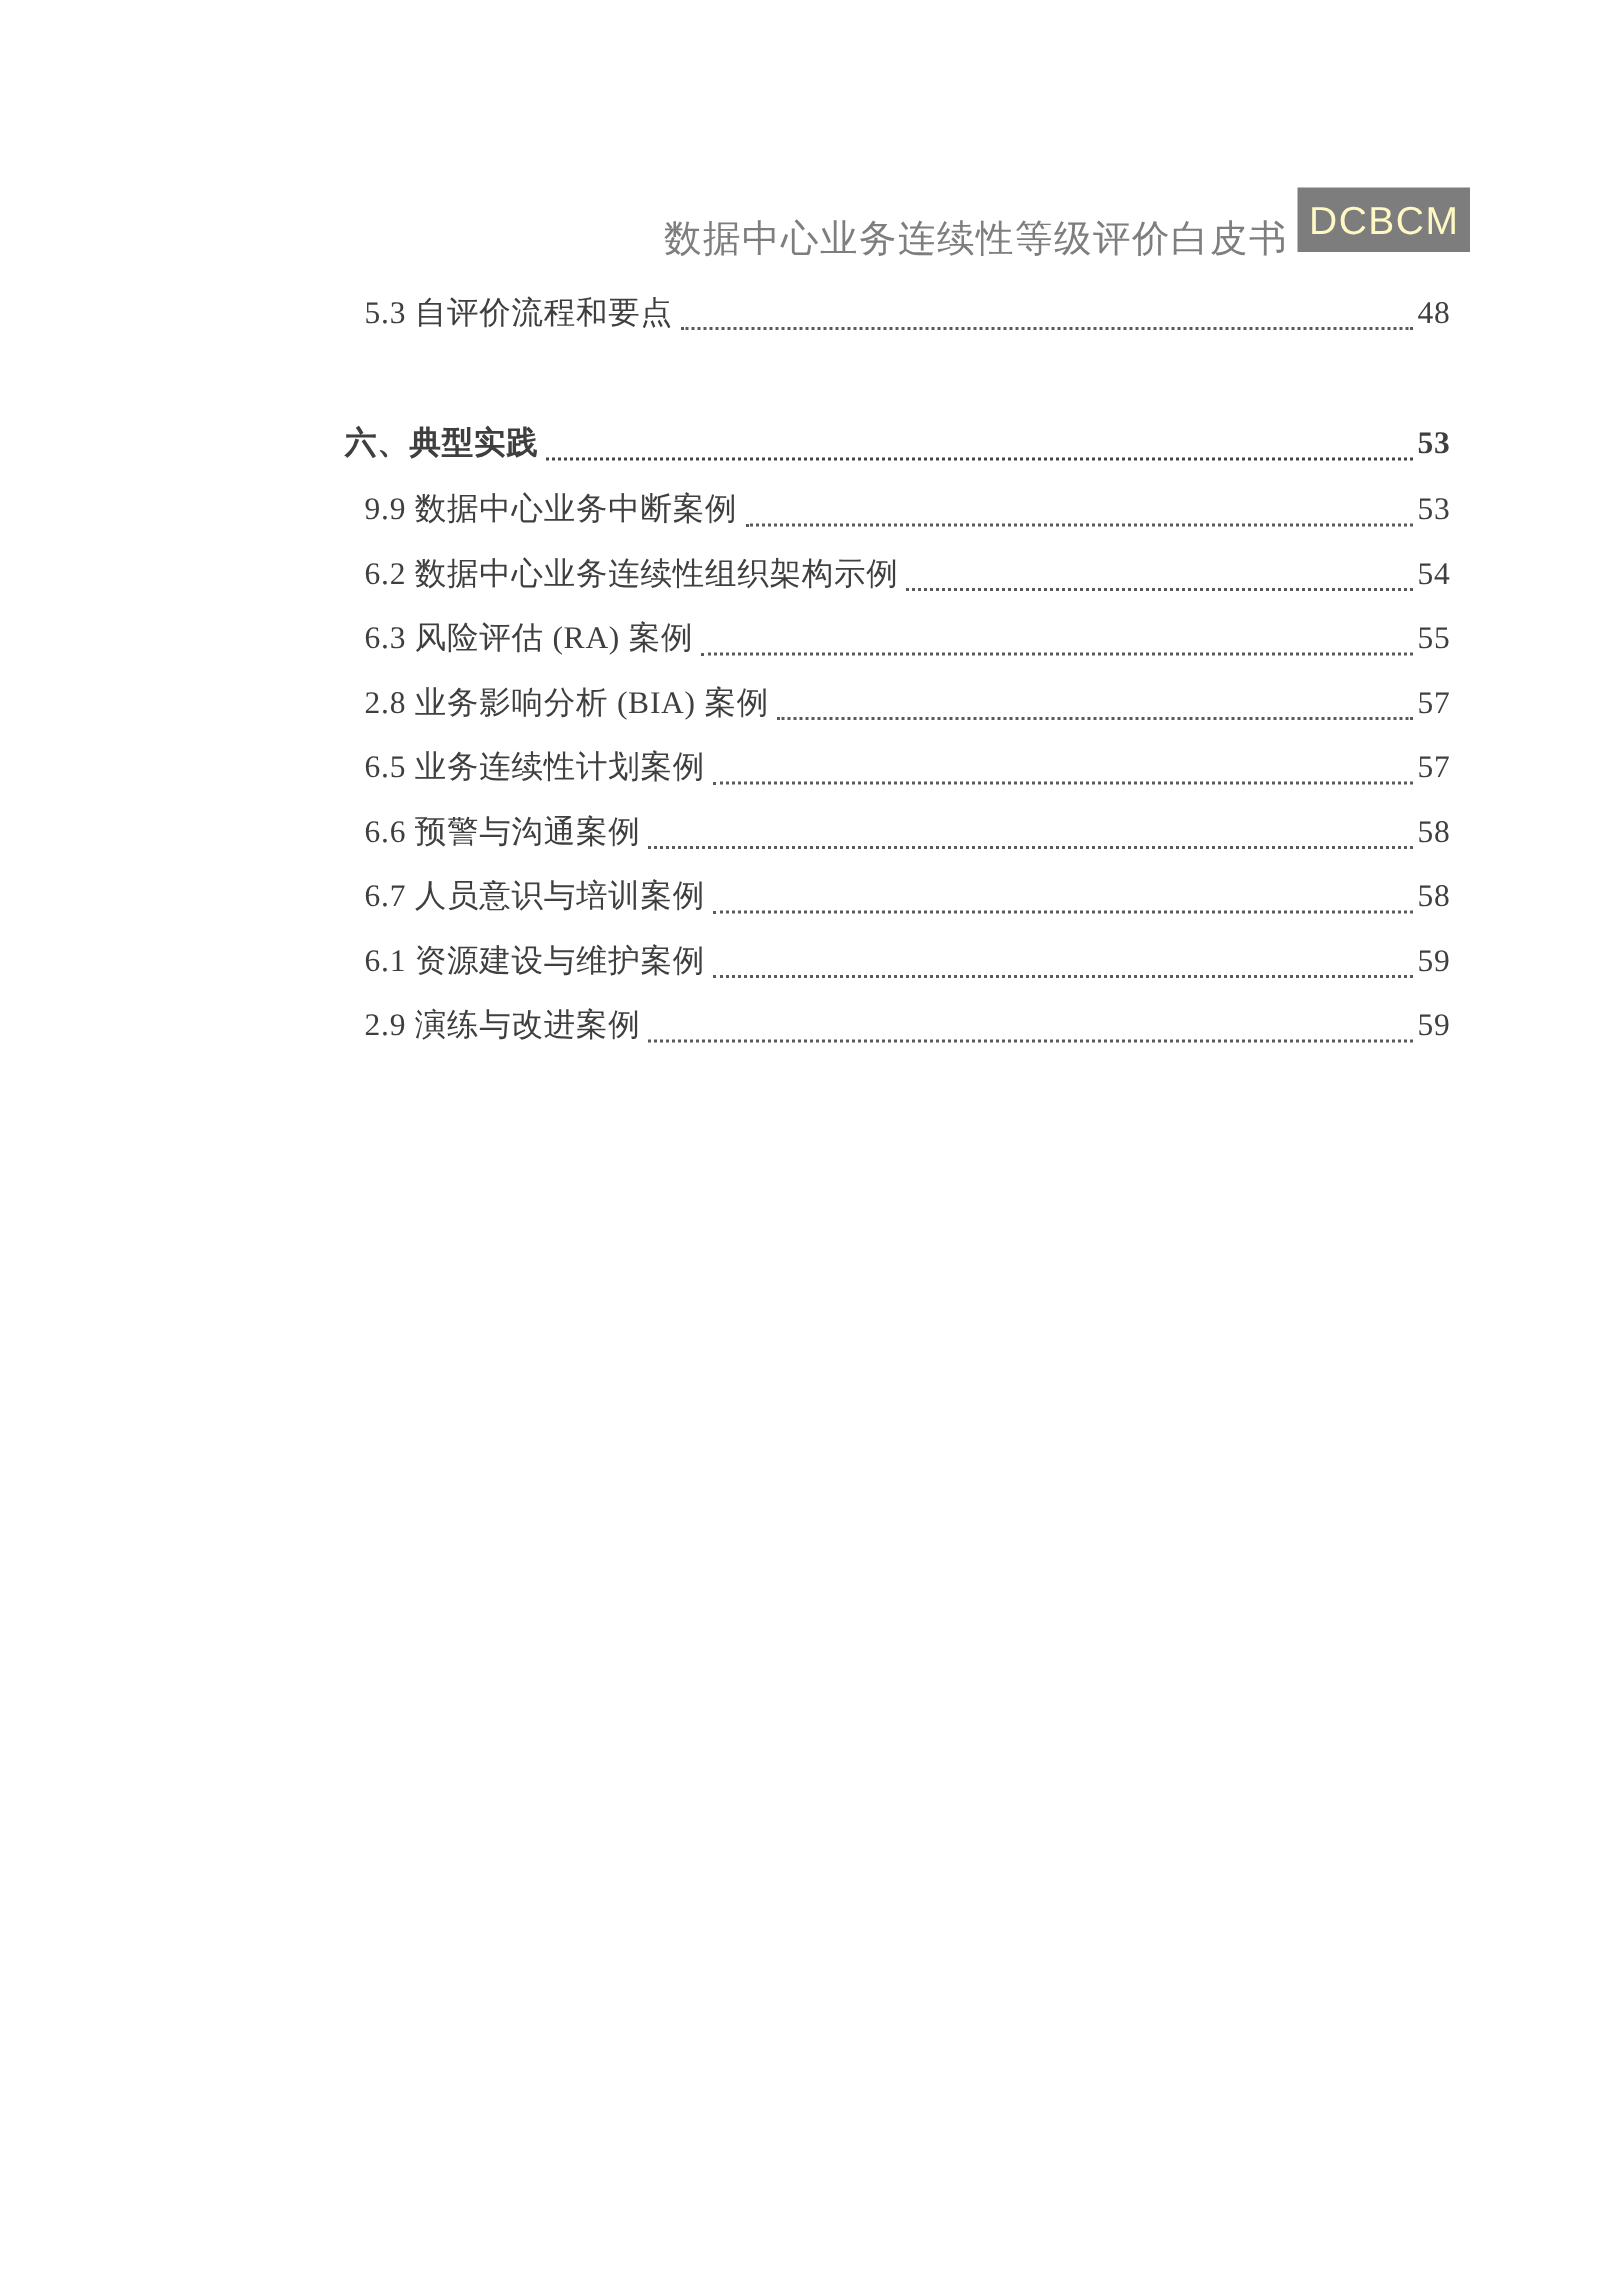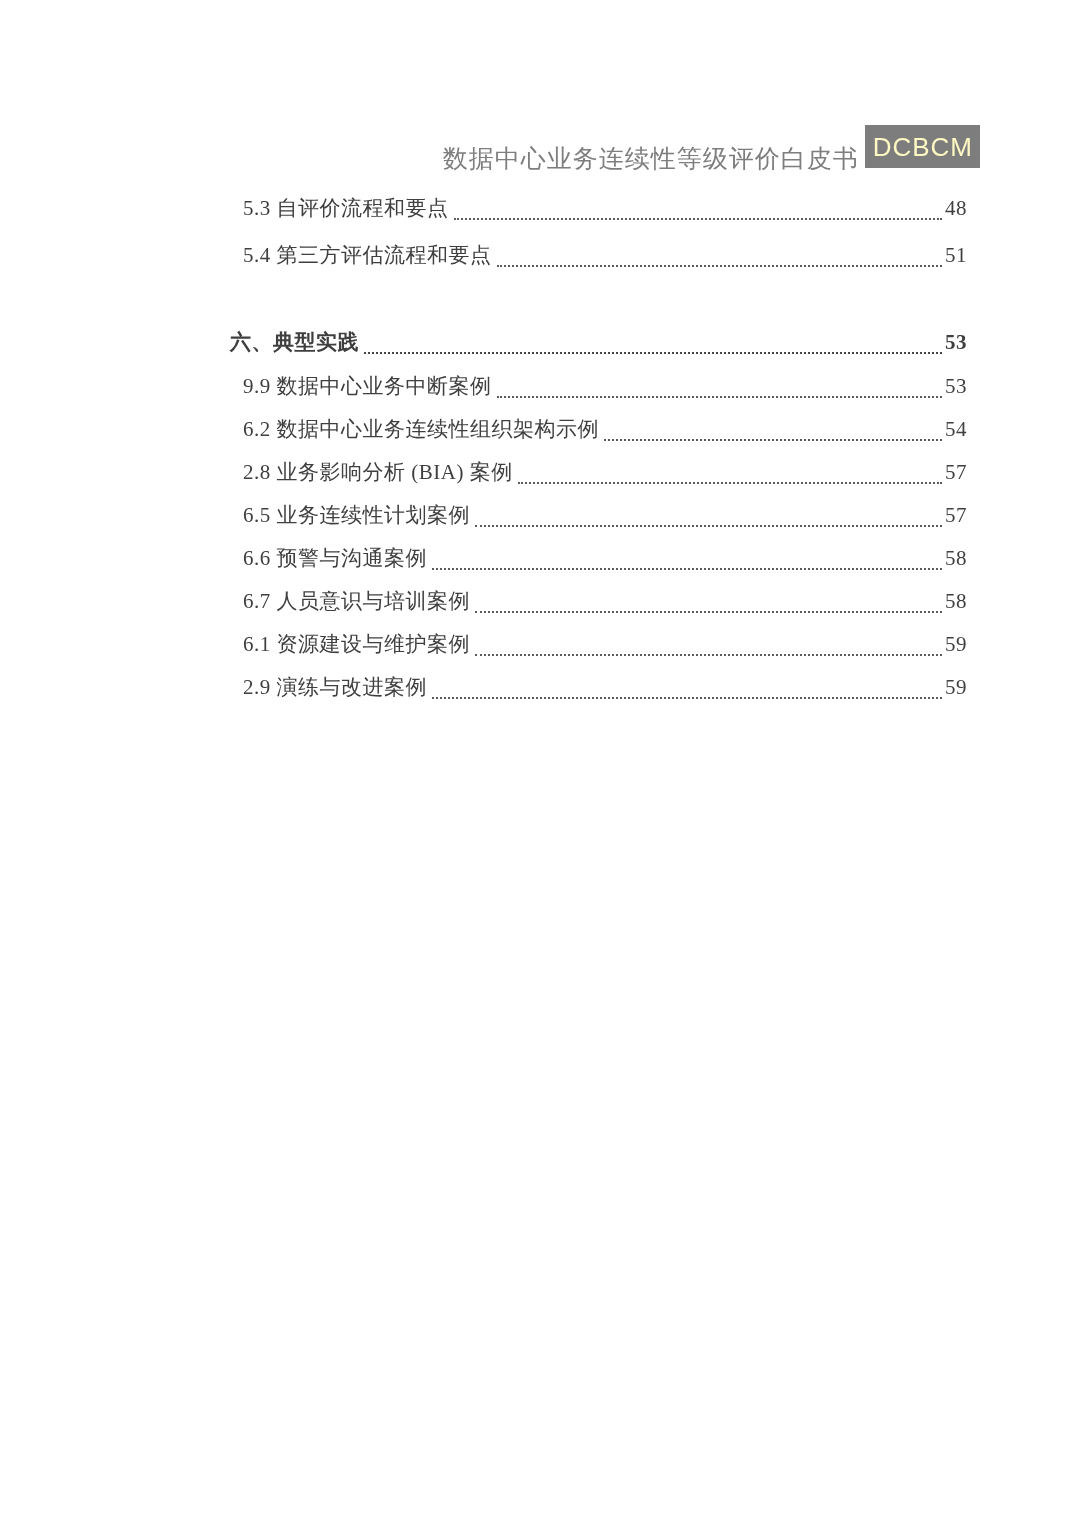--- a/index.html
+++ b/index.html
@@ -91,44 +91,44 @@
 </div>
 
 <div class="toc">
 
   <div class="toc-row sub s5">
     <span class="toc-label">5.3  自评价流程和要点</span>
     <span class="toc-dots"></span>
     <span class="toc-page">48</span>
   </div>
 
-  <div class="toc-row sub s5">
-    <span class="toc-label">5.4  第三方评估流程和要点</span>
-    <span class="toc-dots"></span>
-    <span class="toc-page">51</span>
-  </div>
 
   <div class="toc-row heading">
     <span class="toc-label">六、典型实践</span>
     <span class="toc-dots"></span>
     <span class="toc-page">53</span>
   </div>
 
   <div class="toc-row sub tight">
     <span class="toc-label">9.9 数据中心业务中断案例</span>
     <span class="toc-dots"></span>
     <span class="toc-page">53</span>
   </div>
 
   <div class="toc-row sub tight">
     <span class="toc-label">6.2 数据中心业务连续性组织架构示例</span>
     <span class="toc-dots"></span>
     <span class="toc-page">54</span>
   </div>
 
+  <div class="toc-row sub tight">
+    <span class="toc-label">6.3 风险评估 (RA) 案例</span>
+    <span class="toc-dots"></span>
+    <span class="toc-page">55</span>
+  </div>
 
   <div class="toc-row sub tight">
     <span class="toc-label">2.8 业务影响分析 (BIA) 案例</span>
     <span class="toc-dots"></span>
     <span class="toc-page">57</span>
   </div>
 
   <div class="toc-row sub tight">
     <span class="toc-label">6.5 业务连续性计划案例</span>
     <span class="toc-dots"></span>

